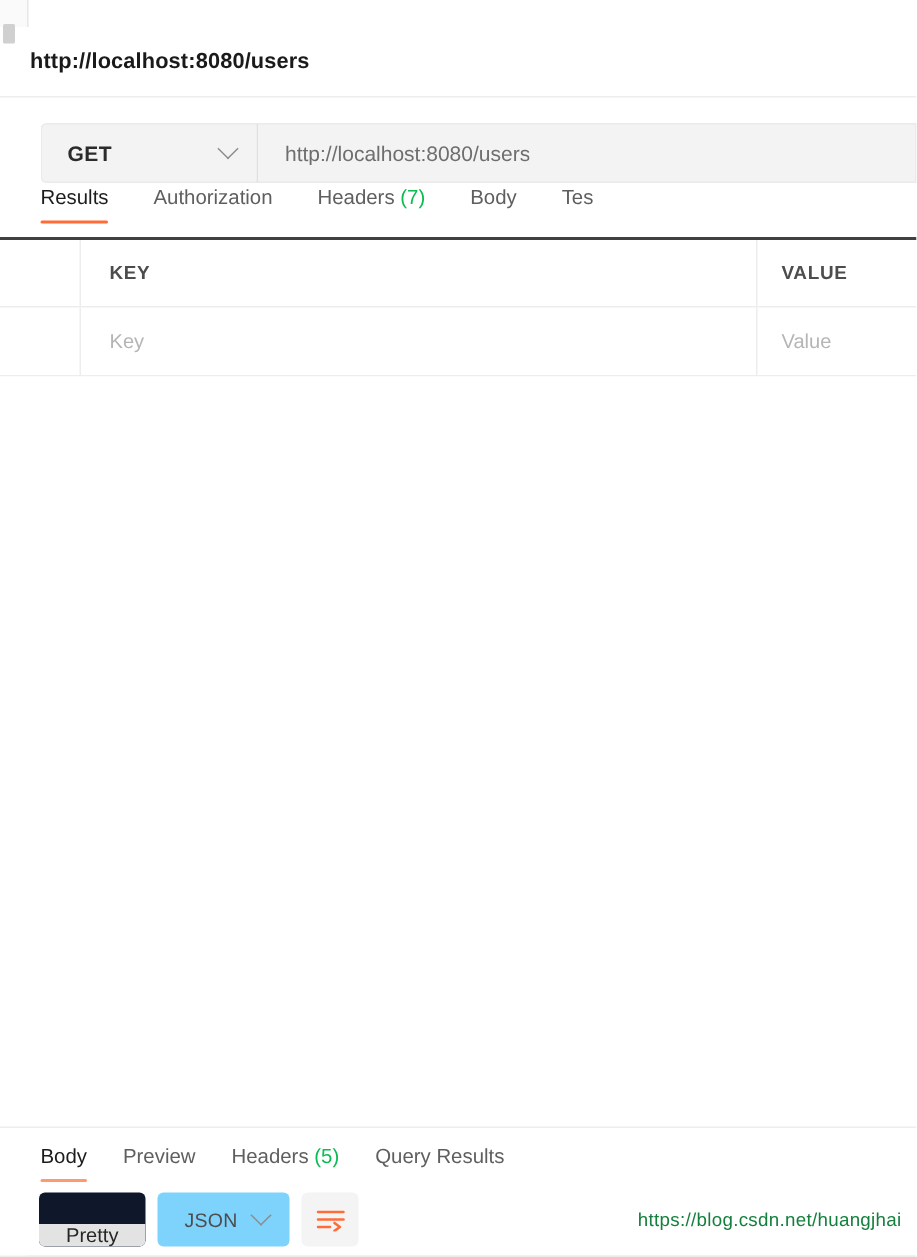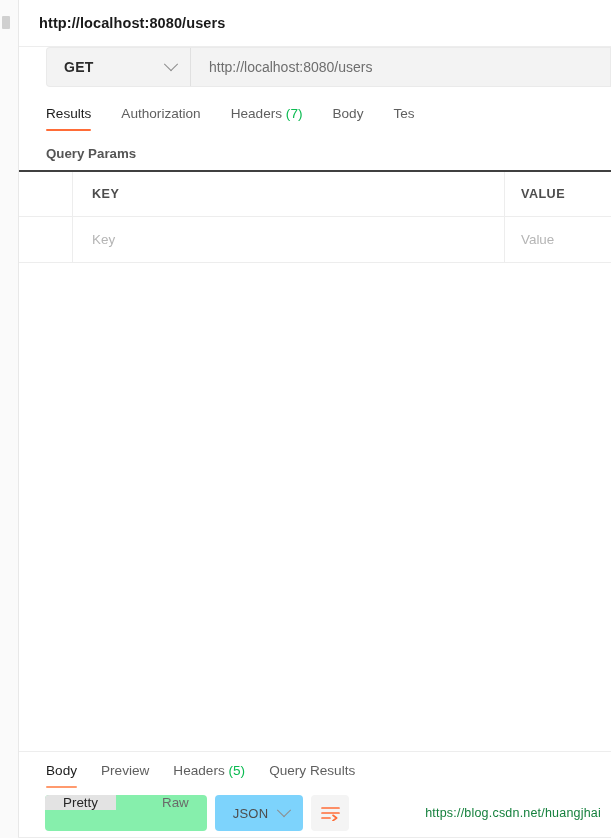--- a/index.html
+++ b/index.html
@@ -14,20 +14,21 @@
     font-family: "Liberation Sans", sans-serif;
     color: #2b2b2b;
     position: relative;
   }
 
   
   .app {
     display: flex;
     width: 611px;
     height: 838px;
+    flex-direction: column;
   }
   .left-rail {
     width: 18px;
     flex: 0 0 18px;
     background: #fafafa;
     border-right: 1px solid #e8e8e8;
     position: relative;
   }
   .rail-handle {
     position: absolute;
@@ -62,21 +63,21 @@
     font-weight: bold;
     color: #1a1a1a;
     letter-spacing: 0.1px;
     white-space: nowrap;
   }
 
   
   .url-row {
     flex: 0 0 57px;
     display: flex;
-    align-items: flex-start;
+    align-items: flex-end;
     padding: 0 0 0 27px;
     box-sizing: border-box;
   }
   .method-box {
     width: 145px;
     height: 40px;
     background: #f3f3f3;
     border: 1px solid #eaeaea;
     border-right: 1px solid #e0e0e0;
     border-radius: 4px 0 0 4px;
@@ -241,26 +242,25 @@
   .fmt-row {
     flex: 0 0 48px;
     display: flex;
     align-items: center;
     padding-left: 26px;
     gap: 8px;
     box-sizing: border-box;
   }
   .seg {
     display: flex;
-    background: #86efac;
+    background: #0f172a;
     border-radius: 4px;
     overflow: hidden;
     height: 36px;
-    align-items: flex-start;
-    gap: 28px;
+    align-items: flex-end;
   }
   .seg-item {
     display: flex;
     align-items: center;
     padding: 0 18px;
     font-size: 13.4px;
     color: #6a6a6a;
   }
   .seg-item.active {
     background: #e3e3e3;
@@ -378,21 +378,20 @@
     </div>
 
     <div class="req-tabs" id="req-tabs">
         <div class="rtab active"><span>Results</span></div>
         <div class="rtab"><span>Authorization</span></div>
         <div class="rtab"><span>Headers</span><span class="count-green"> (7)</span></div>
         <div class="rtab"><span>Body</span></div>
         <div class="rtab"><span>Tes</span></div>
       </div>
 
-    <div class="qp-title">Query Params</div>
 
     <div class="params-table">
       <div class="ptr hdr">
         <div class="pcell check"></div>
         <div class="pcell key">
           <span class="colhead">KEY</span>
         </div>
         <div class="pcell value">
           <span class="colhead">VALUE</span>
         </div>
@@ -414,21 +413,20 @@
       <div class="resp-tabs" id="resp-tabs">
           <div class="rtab active"><span>Body</span></div>
           <div class="rtab"><span>Preview</span></div>
           <div class="rtab"><span>Headers</span><span class="count-green"> (5)</span></div>
           <div class="rtab"><span>Query Results</span></div>
         </div>
 
       <div class="fmt-row">
         <div class="seg" id="view-modes">
             <div class="seg-item active">Pretty</div>
-            <div class="seg-item">Raw</div>
           </div>
         <div class="json-box">
           <span class="json-label">JSON</span>
           <span class="chev"></span>
         </div>
         <div class="wrap-btn">
           <svg width="19" height="15" viewBox="0 0 19 15">
             <line x1="1" y1="2" x2="18" y2="2" stroke="#ff6c37" stroke-width="1.7" stroke-linecap="round"></line>
             <line x1="1" y1="7" x2="18" y2="7" stroke="#ff6c37" stroke-width="1.7" stroke-linecap="round"></line>
             <line x1="1" y1="12" x2="9" y2="12" stroke="#ff6c37" stroke-width="1.7" stroke-linecap="round"></line>

